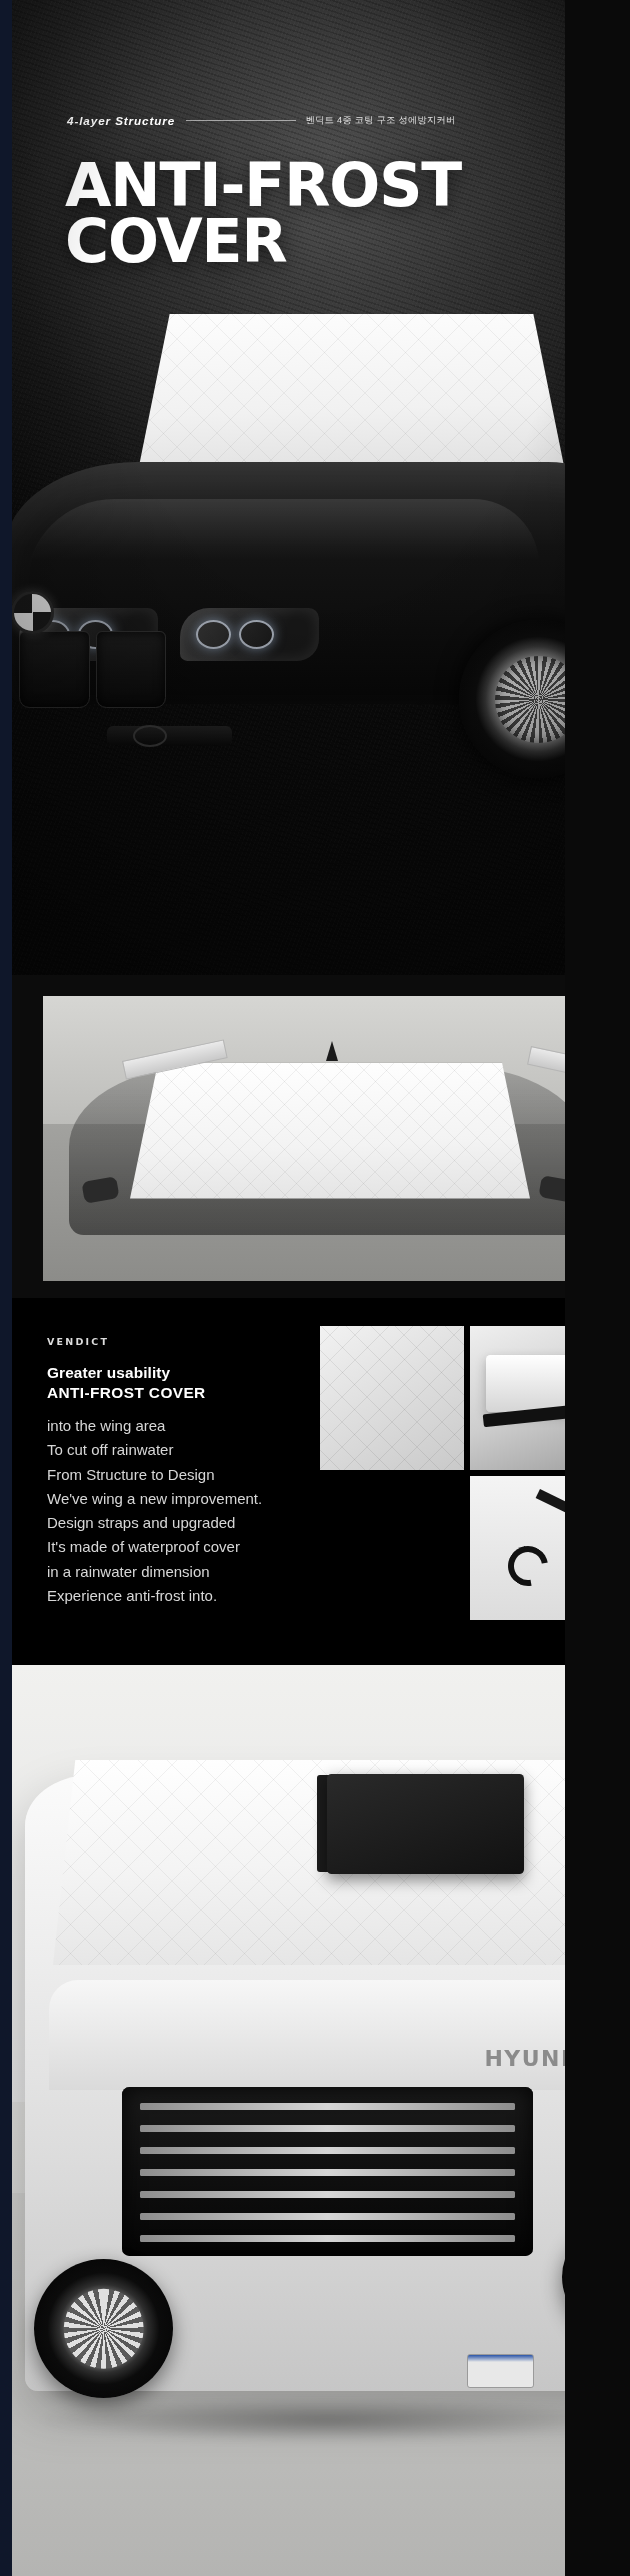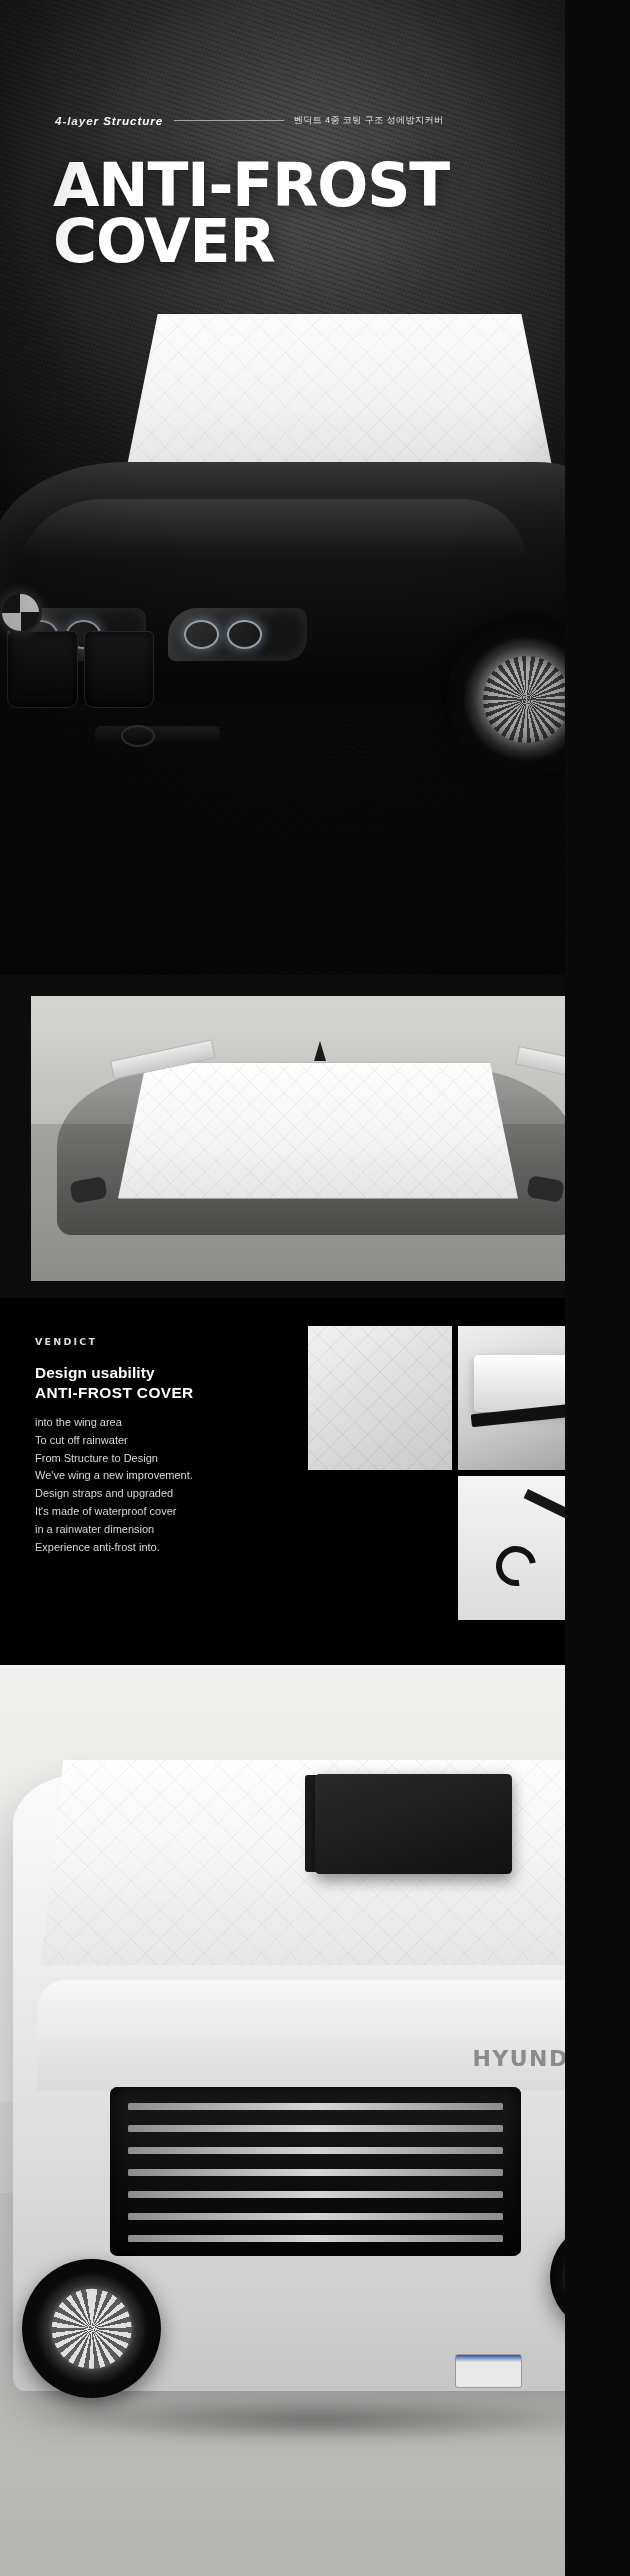--- a/index.html
+++ b/index.html
@@ -7,20 +7,21 @@
     width: 631px;
     background: #0a0a0a;
     font-family: "Liberation Sans", sans-serif;
   }
   .page {
     position: relative;
     width: 565px;
     height: 2576px;
     overflow: hidden;
     background: #0f172a;
+    padding-left: 12px;
   }
 
   
   .hero {
     position: relative;
     width: 631px;
     height: 975px;
     background:
       radial-gradient(ellipse 70% 50% at 50% 18%, #4a4a4a 0%, #2a2a2a 40%, #141414 75%, #0b0b0b 100%);
     overflow: hidden;
@@ -259,21 +260,21 @@
     font-family:"DejaVu Sans", sans-serif;
   }
   .info-head {
     position:absolute; left:35px; top:65px;
     color:#fff; font-size:15.4px; font-weight:700; line-height:1.32;
     letter-spacing:0.1px;
   }
   .info-head .l2 { display:block; letter-spacing:0.4px; }
   .info-body {
     position:absolute; left:35px; top:116px;
-    color:#d7d7d7; font-size:11px; line-height:1.62;
+    color:#d7d7d7; font-size:15px; line-height:1.62;
   }
   .info-body div { white-space: nowrap; }
 
   .detail-grid {
     position:absolute; left:308px; top:28px;
     width: 293px; height: 308px;
   }
   .tile {
     position:absolute;
     background:#dedede;
@@ -470,21 +471,21 @@
       <div class="antenna"></div>
       <div class="mirror left"></div>
       <div class="mirror right"></div>
     </div>
   </section>
 
   <section class="info">
     <div class="brand">VENDICT</div>
 
     <div class="info-head">
-      <span>Design usability</span>
+      <span>Greater usability</span>
       <span class="l2">ANTI-FROST COVER</span>
     </div>
 
     <div class="info-body">
       <div>into the wing area</div>
       <div>To cut off rainwater</div>
       <div>From Structure to Design</div>
       <div>We've wing a new improvement.</div>
       <div>Design straps and upgraded</div>
       <div>It's made of waterproof cover</div>

